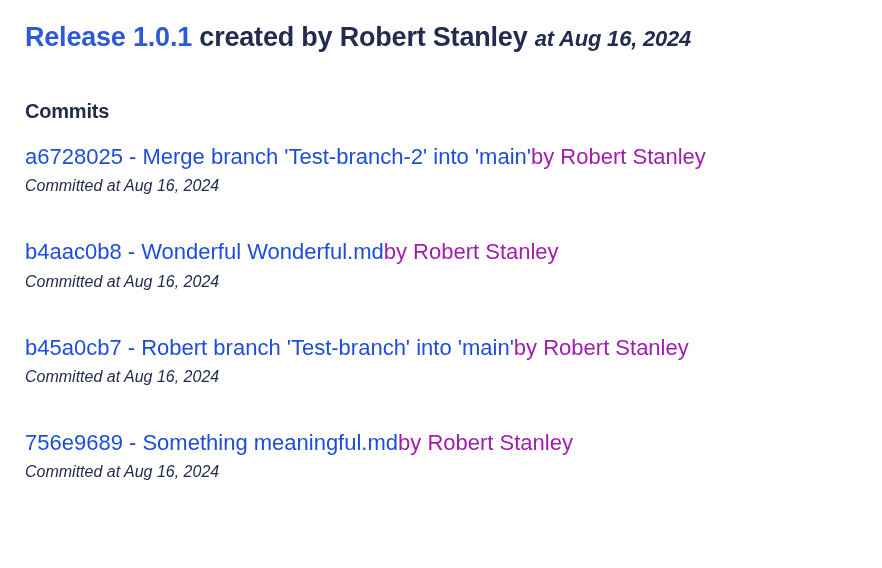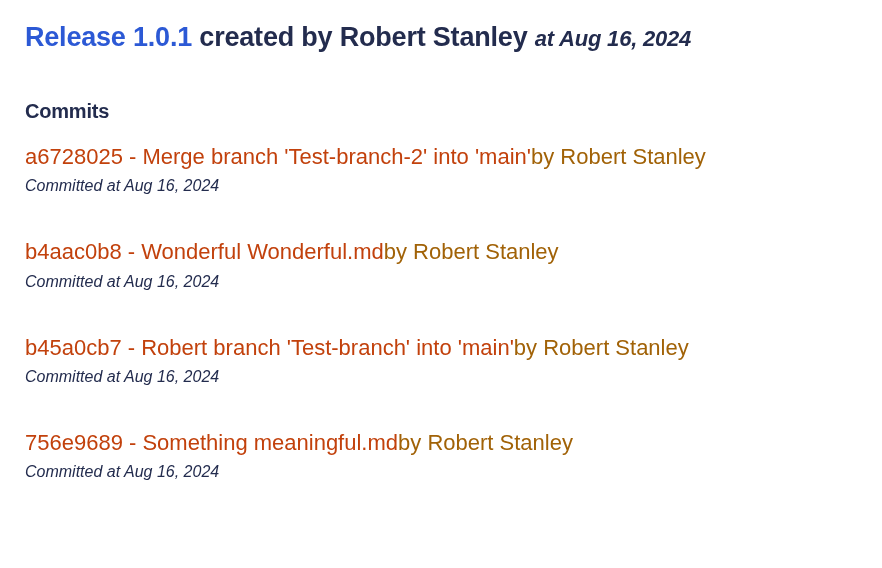--- a/index.html
+++ b/index.html
@@ -67,26 +67,26 @@
   .commit-item + .commit-item {
     padding-top: 40px;
   }
   .commit-headline {
     font-size: 22px;
     line-height: 1.38;
     color: #232c4e;
     white-space: nowrap;
   }
   .commit-link {
-    color: #c2410c;
+    color: #1d4ed8;
     text-decoration: none;
     cursor: pointer;
   }
   .commit-author {
-    color: #a16207;
+    color: #a21caf;
   }
   .commit-meta {
     font-size: 16px;
     font-style: italic;
     line-height: 1.38;
     color: #232c4e;
     padding-top: 3px;
     white-space: nowrap;
   }
 </style>

